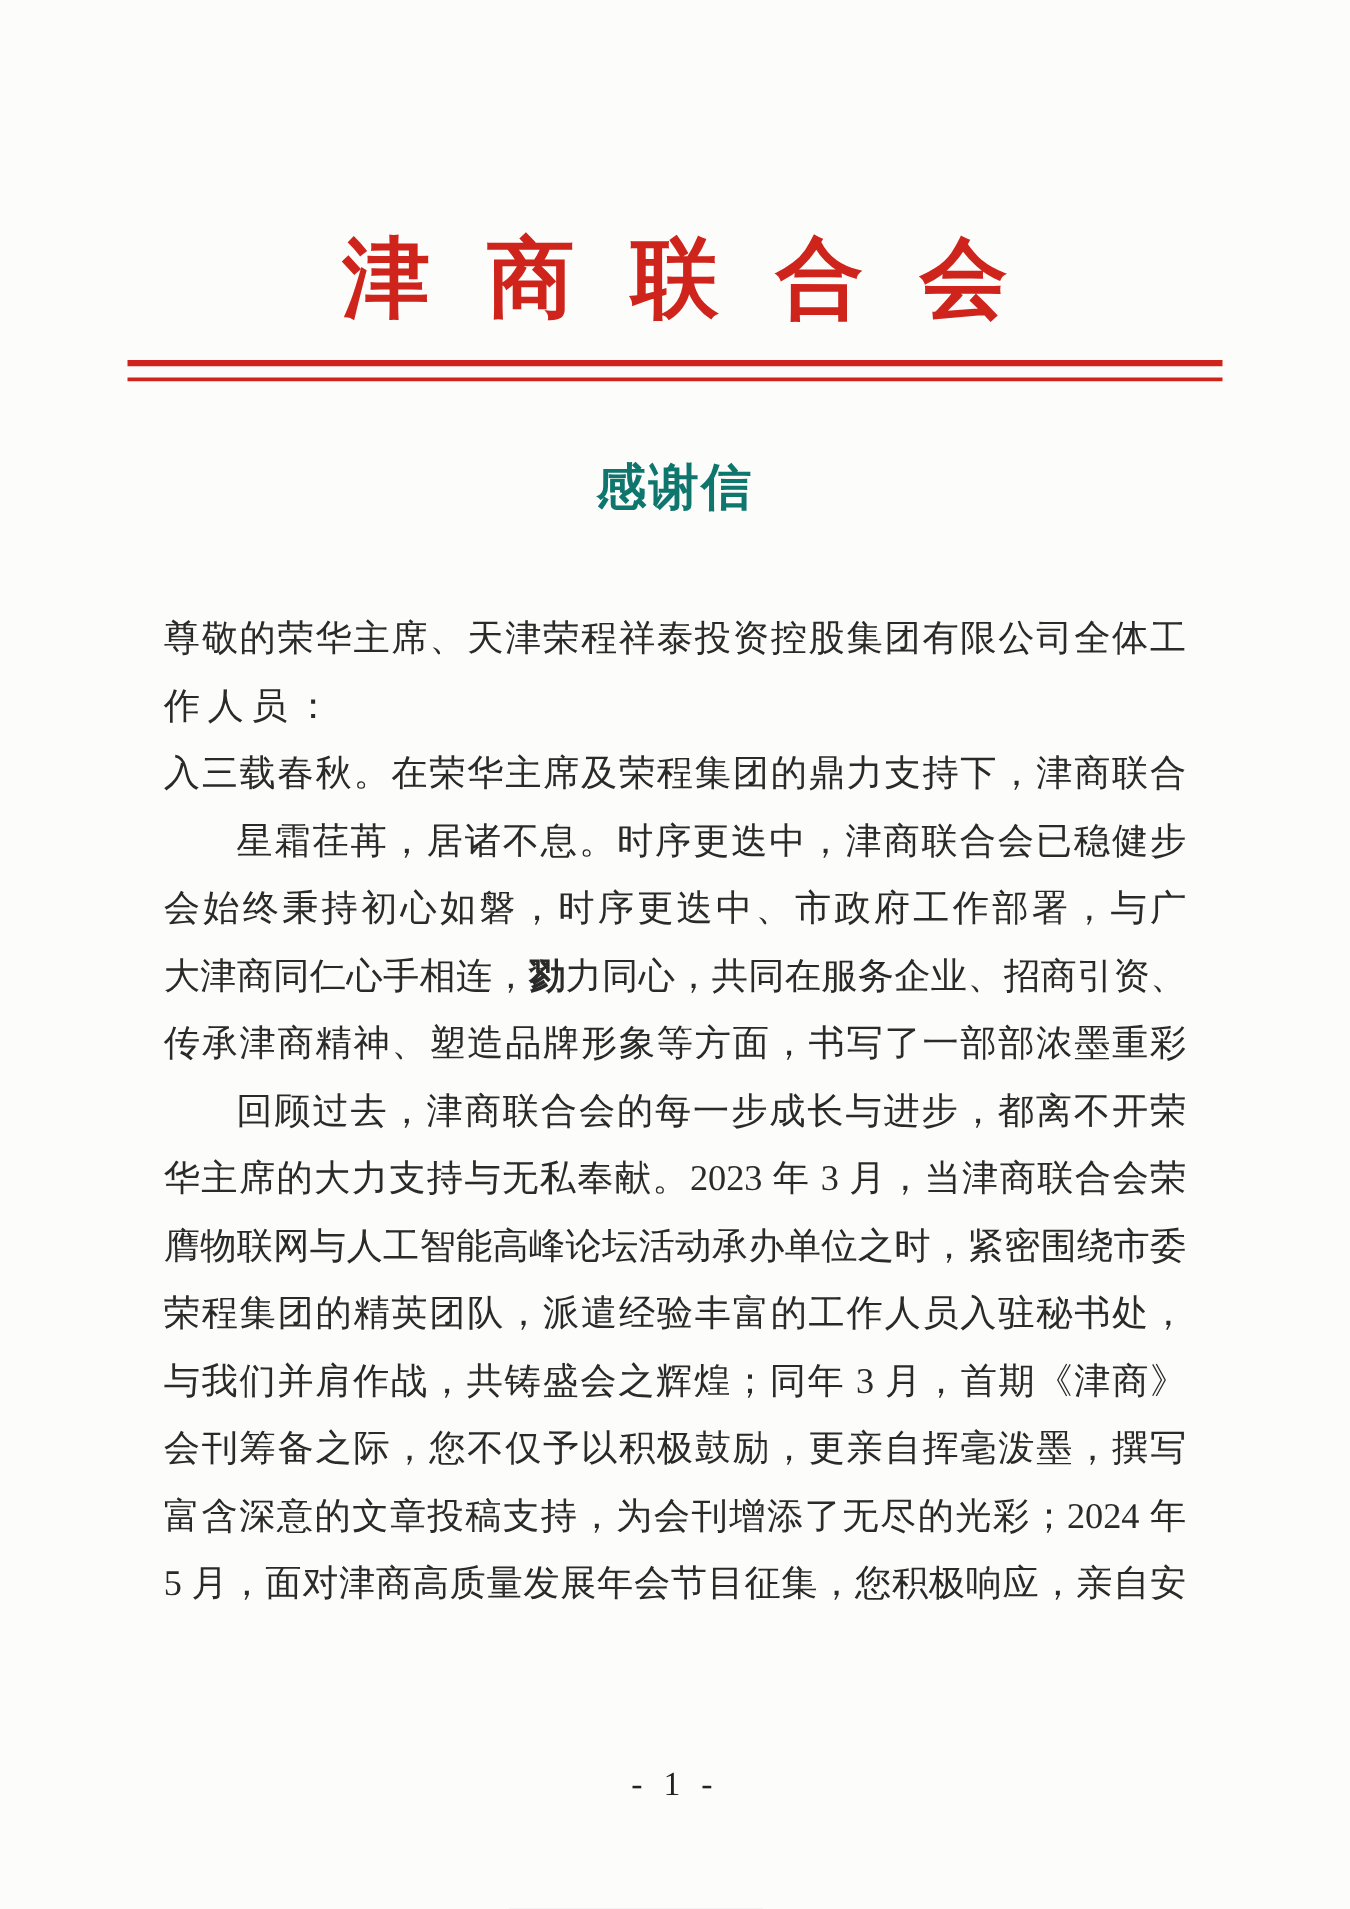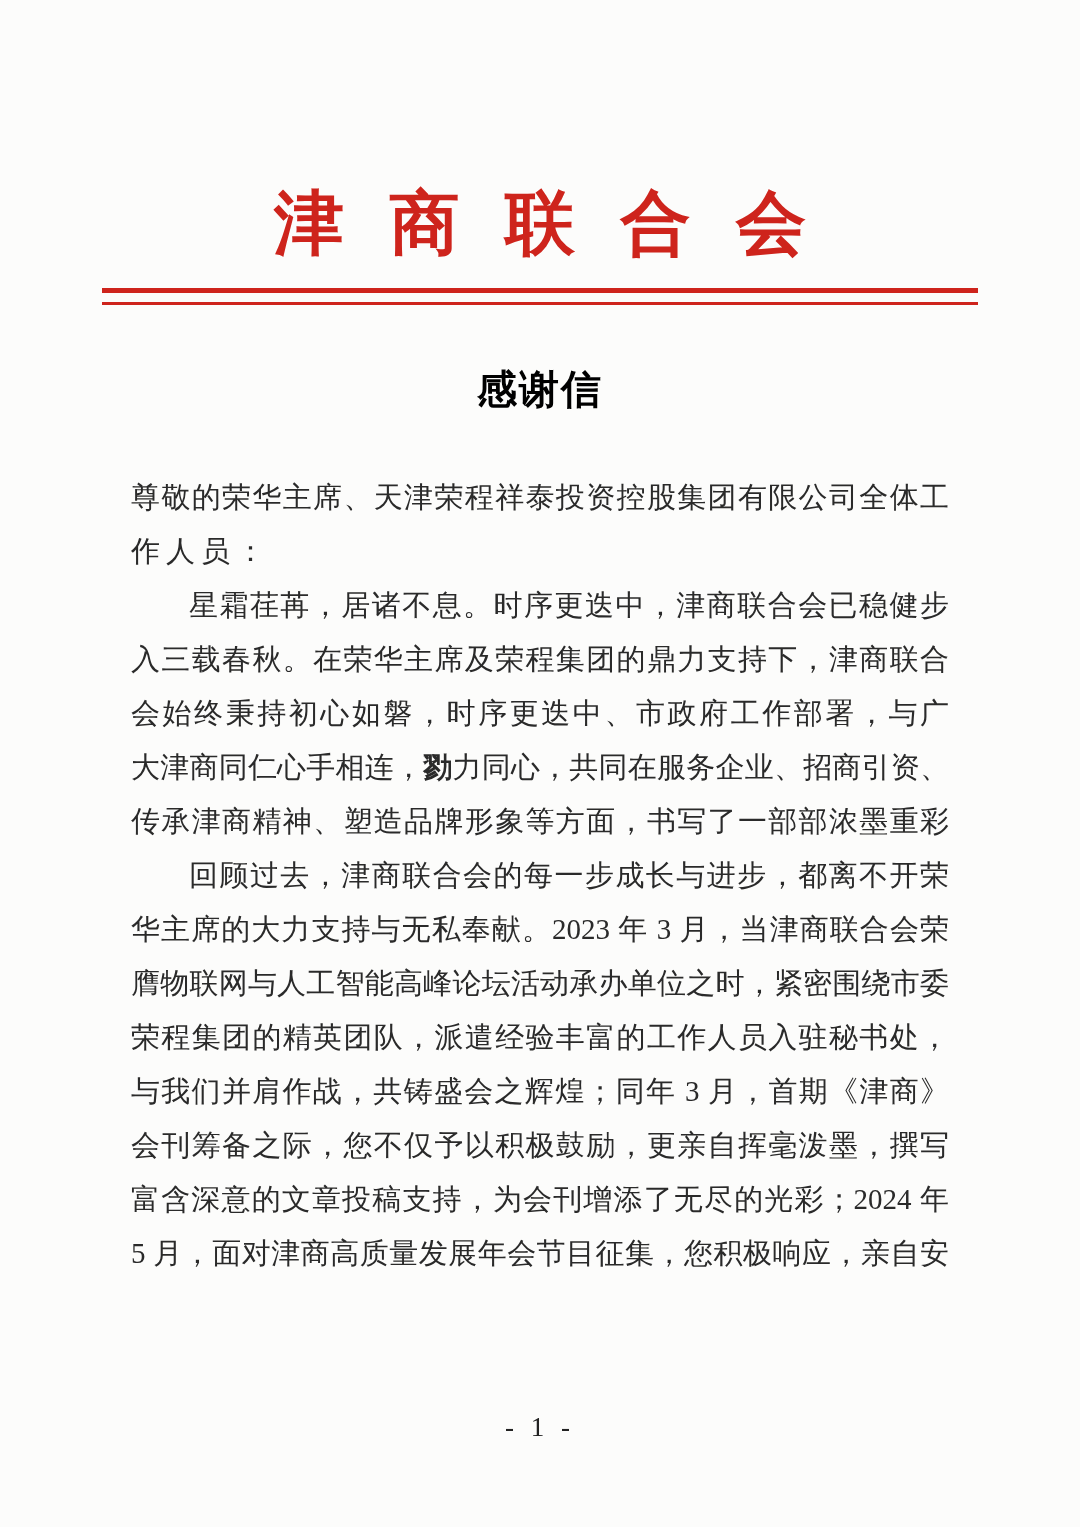--- a/index.html
+++ b/index.html
@@ -35,26 +35,26 @@
   .rule-thick { top: 288px; height: 5px; }
   .rule-thin  { top: 302px; height: 3px; }
   .doc-title {
     position: absolute;
     top: 362px;
     left: 0;
     width: 100%;
     text-align: center;
     font-size: 40px;
     font-weight: bold;
-    color: #000000;
+    color: #0f766e;
     letter-spacing: 2px;
   }
   .letter-body {
     position: absolute;
-    top: 470px;
+    top: 484px;
     left: 131px;
     width: 818px;
     font-size: 29px;
     color: var(--ink, #2a2a2a);
   }
   .line {
     height: 54px;
     line-height: 54px;
     text-align: justify;
     text-align-last: justify;
@@ -89,22 +89,22 @@
   <div class="org-header">津商联合会</div>
 
   <div class="rule rule-thick"></div>
   <div class="rule rule-thin"></div>
 
   <div class="doc-title">感谢信</div>
 
   <div class="letter-body">
       <div class="line"><span>尊敬的荣华主席、天津荣程祥泰投资控股集团有限公司全体工</span></div>
       <div class="line last"><span>作人员：</span></div>
+      <div class="line"><span>入三载春秋。在荣华主席及荣程集团的鼎力支持下，津商联合</span></div>
       <div class="line indent"><span>星霜荏苒，居诸不息。时序更迭中，津商联合会已稳健步</span></div>
-      <div class="line"><span>入三载春秋。在荣华主席及荣程集团的鼎力支持下，津商联合</span></div>
       <div class="line"><span>会始终秉持初心如磐，时序更迭中、市政府工作部署，与广</span></div>
       <div class="line"><span>大津商同仁心手相连，</span><span class="bold-char">勠</span><span>力同心，共同在服务企业、招商引资、</span></div>
       <div class="line"><span>传承津商精神、塑造品牌形象等方面，书写了一部部浓墨重彩</span></div>
       <div class="line indent"><span>回顾过去，津商联合会的每一步成长与进步，都离不开荣</span></div>
       <div class="line"><span>华主席的大力支持与无私奉献。2023 年 3 月，当津商联合会荣</span></div>
       <div class="line"><span>膺物联网与人工智能高峰论坛活动承办单位之时，紧密围绕市委</span></div>
       <div class="line"><span>荣程集团的精英团队，派遣经验丰富的工作人员入驻秘书处，</span></div>
       <div class="line"><span>与我们并肩作战，共铸盛会之辉煌；同年 3 月，首期《津商》</span></div>
       <div class="line"><span>会刊筹备之际，您不仅予以积极鼓励，更亲自挥毫泼墨，撰写</span></div>
       <div class="line"><span>富含深意的文章投稿支持，为会刊增添了无尽的光彩；2024 年</span></div>

